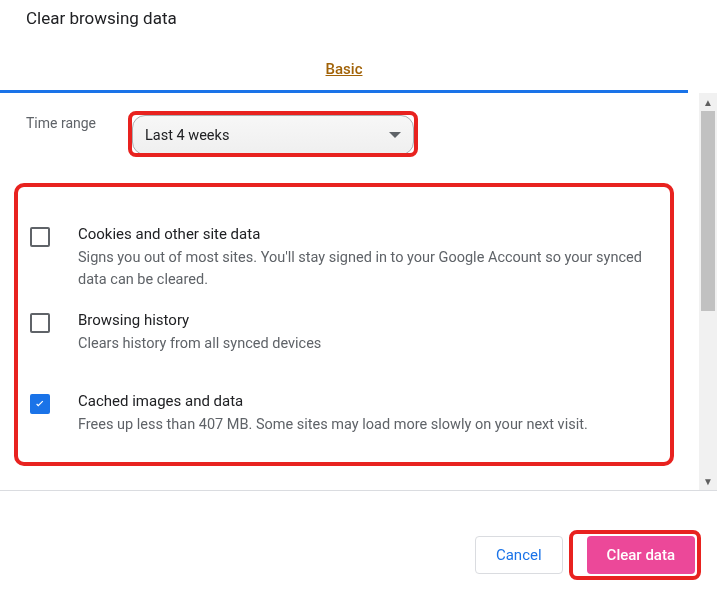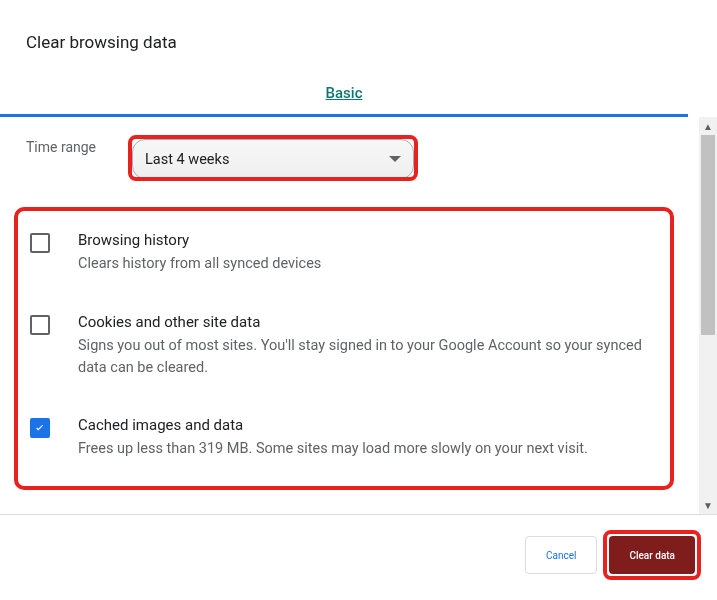--- a/index.html
+++ b/index.html
@@ -10,42 +10,42 @@
     background: #fff;
     position: relative;
     overflow: hidden;
   }
   .dialog {
     width: 717px;
     height: 600px;
     position: relative;
   }
   .title {
-    padding: 32px 24px 12px 26px;
+    padding: 8px 24px 12px 26px;
     font-size: 17px;
     color: #202124;
     font-weight: 400;
   }
   .tabbar {
     display: flex;
     border-bottom: 1px solid #dadce0;
     margin-top: 8px;
     width: 688px;
   }
   .tab {
     flex: 1;
     text-align: center;
     padding: 12px 0 14px 0;
     font-size: 15px;
     color: #5f6368;
     cursor: pointer;
     position: relative;
   }
   .tab.active {
-    color: #0f766e;
+    color: #a16207;
     font-weight: 500;
     text-decoration: underline;
   }
   .tab.active::after {
     content: "";
     position: absolute;
     left: 0; right: 0; bottom: -1px;
     height: 3px;
     background: #1a73e8;
   }
@@ -178,35 +178,36 @@
     display: flex;
     justify-content: flex-end;
     align-items: center;
     padding-right: 22px;
     gap: 12px;
   }
   .btn {
     height: 38px;
     padding: 0 20px;
     border-radius: 4px;
-    font-size: 10px;
-    display: flex;
-    align-items: center;
-    cursor: pointer;
+    font-size: 15px;
+    display: flex;
+    align-items: center;
+    cursor: pointer;
+    margin-left: 12px;
   }
   .btn-cancel {
     background: #fff;
     border: 1px solid #dadce0;
     color: #1a73e8;
   }
   .btn-primary-wrap {
     position: relative;
   }
   .btn-primary {
-    background: #7f1d1d;
+    background: #ec4899;
     color: #fff;
     font-weight: 500;
     border: none;
   }
   .hl-red-btn {
     position: absolute;
     left: -6px; top: -6px; right: -6px; bottom: -6px;
     border: 4px solid #e8221f;
     border-radius: 8px;
     pointer-events: none;
@@ -232,49 +233,49 @@
           <div class="select">
             <span>Last 4 weeks</span>
             <span class="arrow"></span>
           </div>
           <div class="hl-red1"></div>
         </div>
       </div>
 
       <div class="options-block">
 
+        <div class="option-row" style="margin-top:18px">
+          <div class="cb">
+            
+          </div>
+          <div class="opt-text">
+            <div class="opt-title">Cookies and other site data</div>
+            <div class="opt-desc">Signs you out of most sites. You'll stay signed in to your Google Account so your synced data can be cleared.</div>
+          </div>
+        </div>
+
         <div class="option-row">
           <div class="cb">
             
           </div>
           <div class="opt-text">
             <div class="opt-title">Browsing history</div>
             <div class="opt-desc">Clears history from all synced devices</div>
-          </div>
-        </div>
-
-        <div class="option-row" style="margin-top:18px">
-          <div class="cb">
-            
-          </div>
-          <div class="opt-text">
-            <div class="opt-title">Cookies and other site data</div>
-            <div class="opt-desc">Signs you out of most sites. You'll stay signed in to your Google Account so your synced data can be cleared.</div>
           </div>
         </div>
 
         <div class="option-row" style="margin-top:18px">
           <div class="cb checked">
             <svg width="14" height="14" viewBox="0 0 24 24">
                 <path fill="#fff" d="M9 16.2l-3.5-3.5 1.4-1.4L9 13.4l7.1-7.1 1.4 1.4z"></path>
               </svg>
           </div>
           <div class="opt-text">
             <div class="opt-title">Cached images and data</div>
-            <div class="opt-desc">Frees up less than 319 MB. Some sites may load more slowly on your next visit.</div>
+            <div class="opt-desc">Frees up less than 407 MB. Some sites may load more slowly on your next visit.</div>
           </div>
         </div>
 
       </div>
 
     </div>
 
     <div class="scrollbar-track">
       <div class="scroll-arrow up">▲</div>
       <div class="scroll-thumb"></div>

